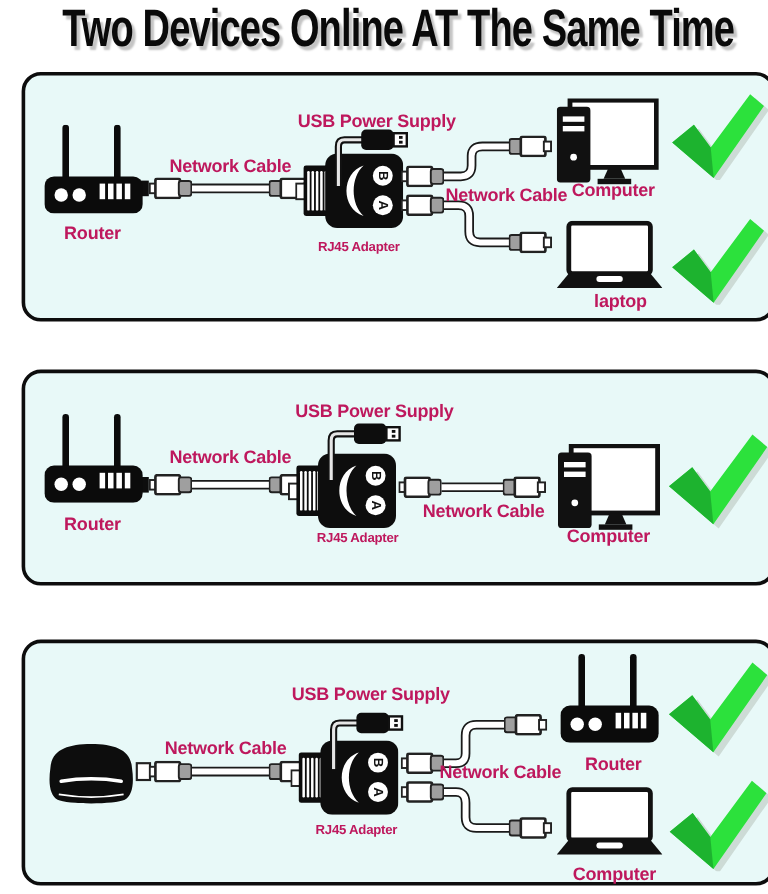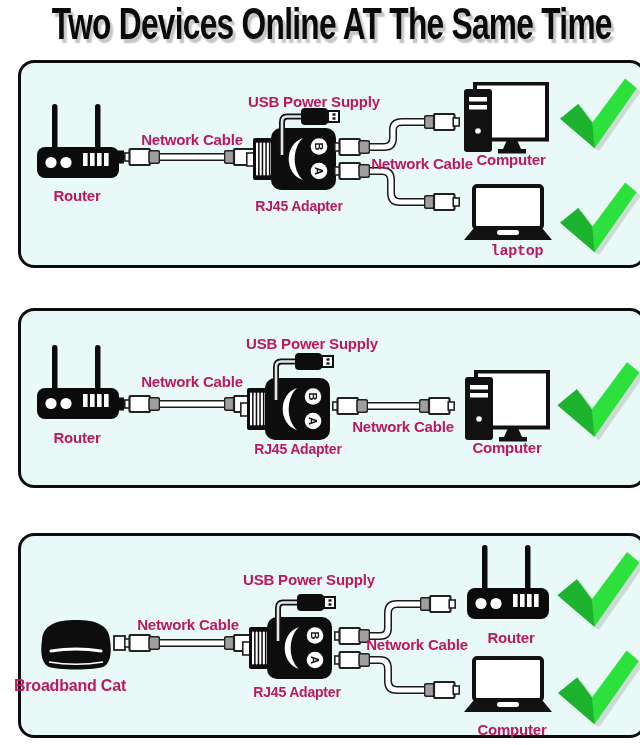--- a/index.html
+++ b/index.html
@@ -11,21 +11,21 @@
          text-shadow:4px 4px 2px #c4c4c4;}
   .panel{position:absolute;left:6px;width:628px;border:3px solid #0d0d0d;border-radius:16px;
          background:#e8f9f8;box-sizing:border-box;}
   #p1{top:60px;height:208px;}
   #p2{top:308px;height:180px;}
   #p3{top:533px;height:205px;}
   .inner{position:absolute;left:-3px;top:-3px;width:628px;}
   .art{position:absolute;left:0;top:0;display:block;}
   .lbl{position:absolute;transform:translate(-50%,-50%);font-weight:bold;white-space:nowrap;
        font-size:15px;color:#be185d;letter-spacing:-0.2px;}
-  .lbl.small{font-size:14px;}
+  .lbl.small{font-size:11px;}
   .lbl.big{font-size:16px;}
   .defs-sprite{position:absolute;width:0;height:0;overflow:hidden;}
 </style>
 </head>
 <body>
 
 <svg class="defs-sprite" aria-hidden="true">
   <defs>
     <symbol id="sym-check" viewBox="0 0 100 90">
       <polygon points="4,52 26,34 43,57 83,3 97,15 46,88" transform="translate(5,4)" fill="#b6c2ba" opacity="0.55"></polygon>
@@ -137,21 +137,21 @@
         <use href="#sym-laptop" x="446" y="124" width="88" height="58"></use>
         <use href="#sym-check" x="537" y="16" width="86" height="74"></use>
         <use href="#sym-check" x="537" y="120" width="86" height="74"></use>
       </svg>
       <div class="lbl" style="left:59px;top:135px;">Router</div>
       <div class="lbl" style="left:174px;top:79px;">Network Cable</div>
       <div class="lbl" style="left:296px;top:41px;">USB Power Supply</div>
       <div class="lbl small" style="left:281px;top:146px;">RJ45 Adapter</div>
       <div class="lbl" style="left:404px;top:103px;">Network Cable</div>
       <div class="lbl" style="left:493px;top:99px;">Computer</div>
-      <div class="lbl" style="left:499px;top:191px;font-family:Liberation Mono, monospace;">laptop</div>
+      <div class="lbl" style="left:499px;top:191px;">laptop</div>
     </div>
   </section>
 
   <section class="panel" id="p2">
     <div class="inner" style="height:180px;">
       <svg class="art" width="628" height="180" viewBox="0 0 628 180">
         <path d="M140,96 H210" stroke="#1a1a1a" stroke-width="8" fill="none"></path>
         <path d="M140,96 H210" stroke="#ffffff" stroke-width="5" fill="none"></path>
         <rect x="97" y="89.5" width="9" height="13" fill="#0d0d0d"></rect>
         <use href="#sym-router" x="19" y="37" width="82" height="74"></use>
@@ -192,21 +192,20 @@
         <path d="M352,103 H362 Q370,103 370,95 V80 Q370,71 379,71 H404" stroke="#ffffff" stroke-width="5" fill="none"></path>
         <path d="M352,127 H362 Q370,127 370,136 V148 Q370,157 379,157 H408" stroke="#1a1a1a" stroke-width="8" fill="none"></path>
         <path d="M352,127 H362 Q370,127 370,136 V148 Q370,157 379,157 H408" stroke="#ffffff" stroke-width="5" fill="none"></path>
         <use href="#sym-plug-r" x="402" y="62" width="36" height="18"></use>
         <use href="#sym-plug-r" x="406" y="148" width="36" height="18"></use>
         <use href="#sym-router" x="449" y="12" width="82" height="74"></use>
         <use href="#sym-laptop" x="446" y="120" width="88" height="64"></use>
         <use href="#sym-check" x="536" y="13" width="88" height="86"></use>
         <use href="#sym-check" x="535" y="115" width="90" height="78"></use>
       </svg>
-      <div class="lbl big" style="left:52px;top:153px;">Broadband Cat</div>
       <div class="lbl" style="left:170px;top:91px;">Network Cable</div>
       <div class="lbl" style="left:291px;top:46px;">USB Power Supply</div>
       <div class="lbl small" style="left:279px;top:159px;">RJ45 Adapter</div>
       <div class="lbl" style="left:399px;top:111px;">Network Cable</div>
       <div class="lbl" style="left:493px;top:104px;">Router</div>
       <div class="lbl" style="left:494px;top:196px;">Computer</div>
     </div>
   </section>
 
 </div>

